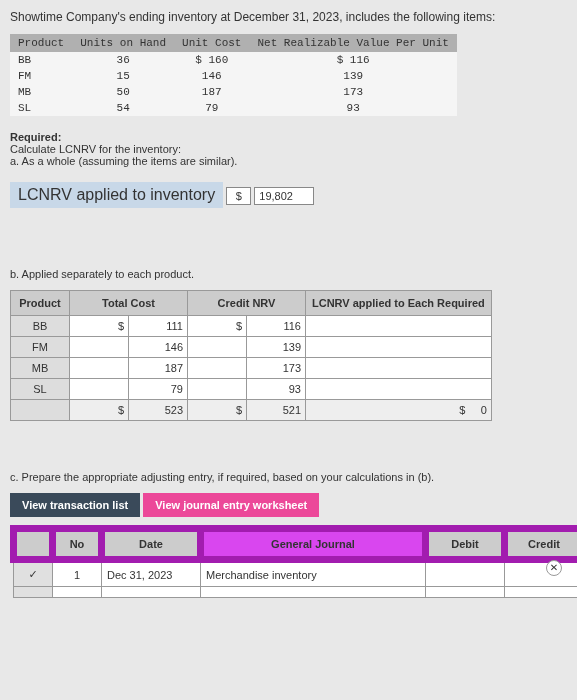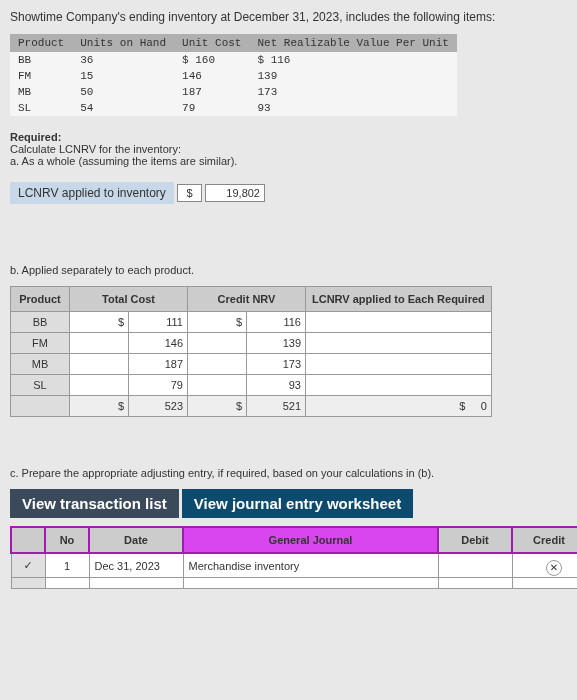--- a/index.html
+++ b/index.html
@@ -1,35 +1,35 @@
 <!DOCTYPE html>
 <html><head>
 <meta charset="utf-8">
 <style>
 body{margin:0;padding:10px;font-family:Arial,sans-serif;font-size:11px;background:#e8e8e8;color:#333;width:577px}
 .intro{font-size:12px;margin-bottom:10px}
 .tbl{border-collapse:collapse;font-family:'Courier New',monospace;font-size:11px;margin-bottom:15px}
 .tbl th{background:#b0b0b0;padding:3px 8px;text-align:center;font-weight:normal}
-.tbl td{padding:2px 8px;text-align:left;background:#f5f5f5}
+.tbl td{padding:2px 8px;text-align:center;background:#f5f5f5}
 .tbl td:first-child{text-align:left}
 .sect{margin-top:15px}
 .req{font-weight:bold}
-.label-box{display:inline-block;background:#c8d8e8;padding:4px 8px;font-size:12px}
-.input-box{display:inline-block;border:1px solid #888;background:#fff;padding:2px 4px;min-width:50px;text-align:right;font-size:11px}
+.label-box{display:inline-block;background:#c8d8e8;padding:4px 8px;font-size:16px}
+.input-box{display:inline-block;border:1px solid #888;background:#fff;padding:2px 4px;min-width:50px;font-size:11px}
 .tbl2{border-collapse:collapse;font-size:11px;margin-top:10px}
 .tbl2 th{background:#ccc;border:1px solid #999;padding:6px;text-align:center}
 .tbl2 td{border:1px solid #999;padding:4px;background:#fff;text-align:right;min-width:50px}
 .tbl2 td.lbl{background:#ddd;text-align:center}
 .tbl2 td.tot{background:#eee}
 .tab-row{margin-top:10px}
-.tab-btn{display:inline-block;padding:6px 12px;font-size:15px;font-weight:bold;color:#fff;cursor:pointer}
+.tab-btn{display:inline-block;padding:6px 12px;font-size:11px;font-weight:bold;color:#fff;cursor:pointer}
 .tab-active{background:#3a4a5a}
-.tab-inactive{background:#0c4a6e}
+.tab-inactive{background:#ec4899}
 .je{border-collapse:collapse;width:100%;font-size:11px}
-.je th{background:#ccc;border:2px solid #a21caf;padding:6px;text-align:center}
+.je th{background:#ccc;border:7px solid #a21caf;padding:6px;text-align:center}
 .je th.gj{background:#d946ef}
 .je td{border:1px solid #999;padding:5px;background:#fff}
 .je td.check{background:#e0e0e0;text-align:center;width:20px}
 .close-btn{position:absolute;right:15px;top:560px;border:1px solid #999;border-radius:50%;width:14px;height:14px;text-align:center;font-size:10px;line-height:14px;background:#fff;cursor:pointer}
 </style>
 </head>
 <body>
 
 <div class="intro">Showtime Company's ending inventory at December 31, 2023, includes the following items:</div>
 

